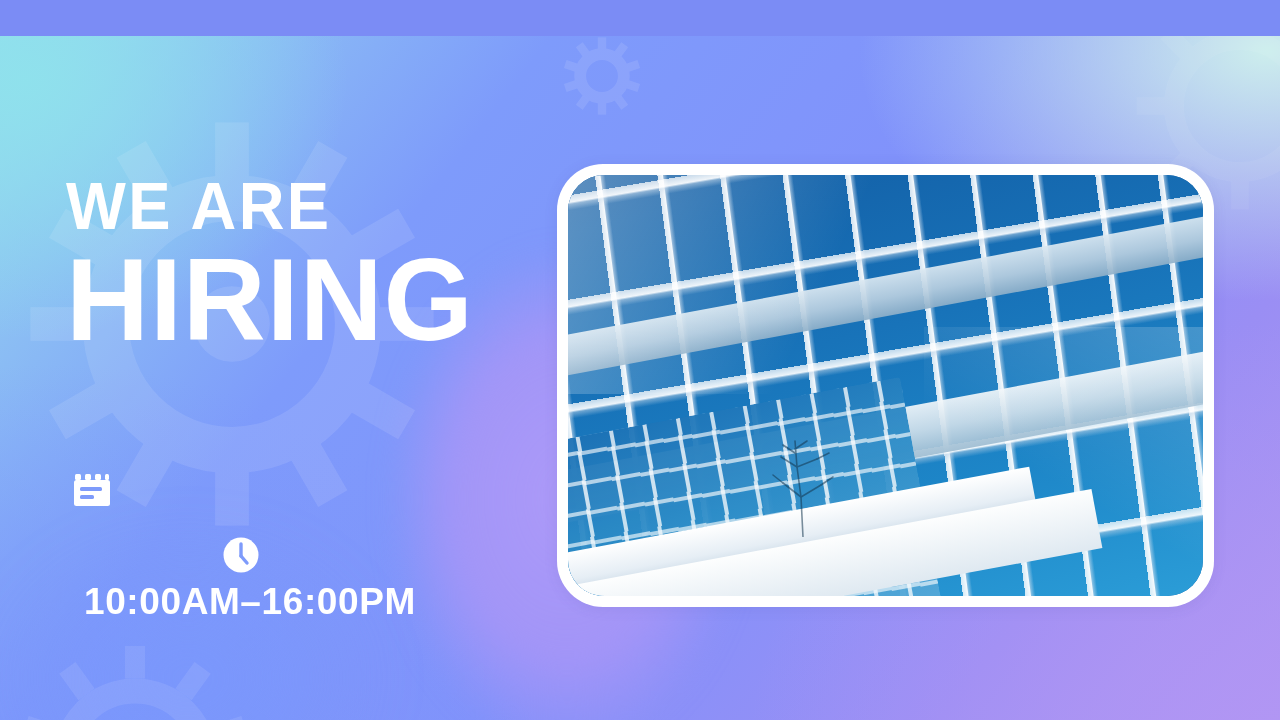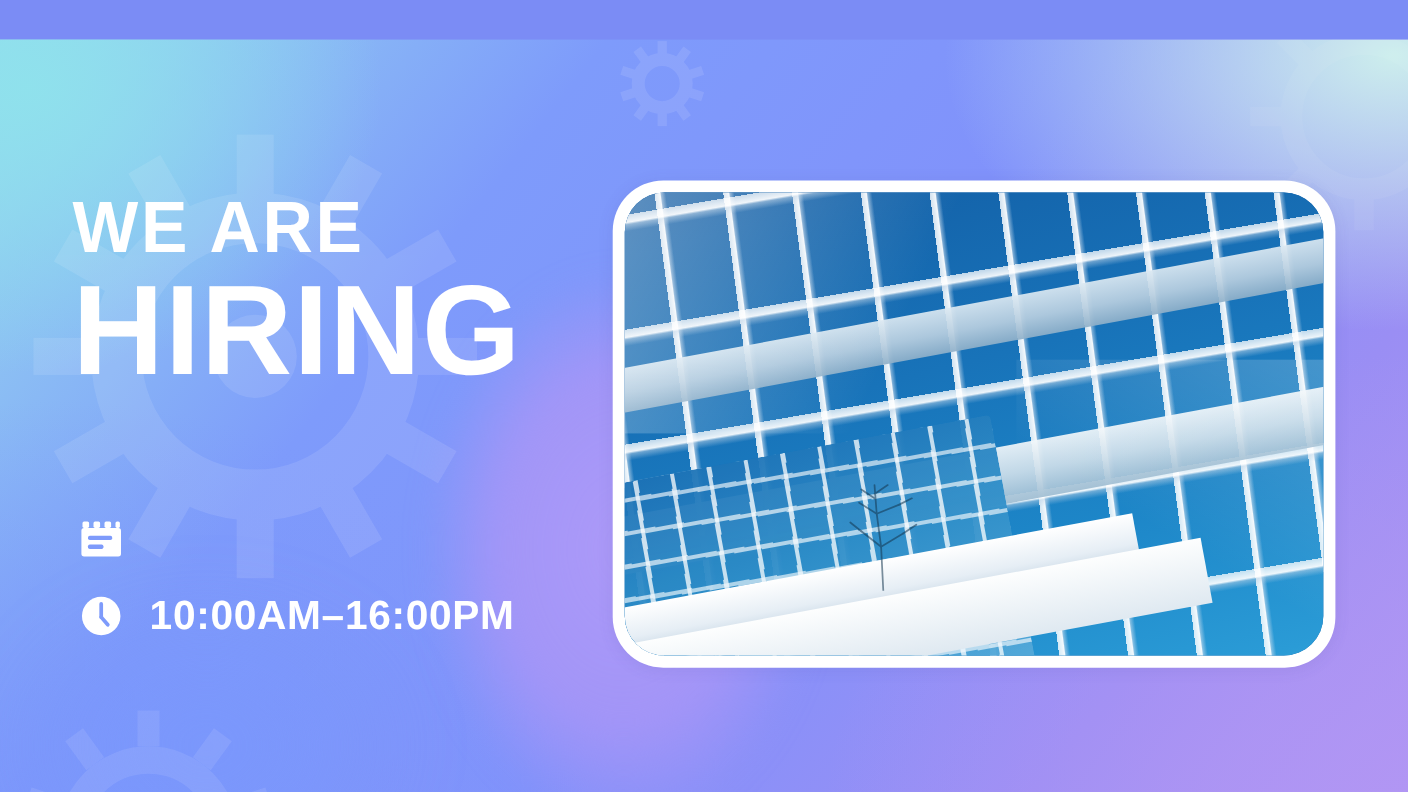--- a/index.html
+++ b/index.html
@@ -76,21 +76,21 @@
     letter-spacing:1px;
     color:#ffffff;
     transform:scaleX(0.99);
     transform-origin:left center;
     white-space:nowrap;
   }
 
   
   .details { position:absolute; left:66px; top:424px; }
   .drow { display:flex; align-items:center; height:62px; }
-  .drow + .drow { margin-top:7px; }
+  .drow + .drow { margin-top:7px;flex-direction:column; }
   .dicon {
     width:52px; flex:0 0 52px;
     display:flex; align-items:center; justify-content:center;
   }
   .dtext {
     color:#ffffff;
     font-size:35px;
     font-weight:900;
     letter-spacing:1.2px;
     white-space:nowrap;

